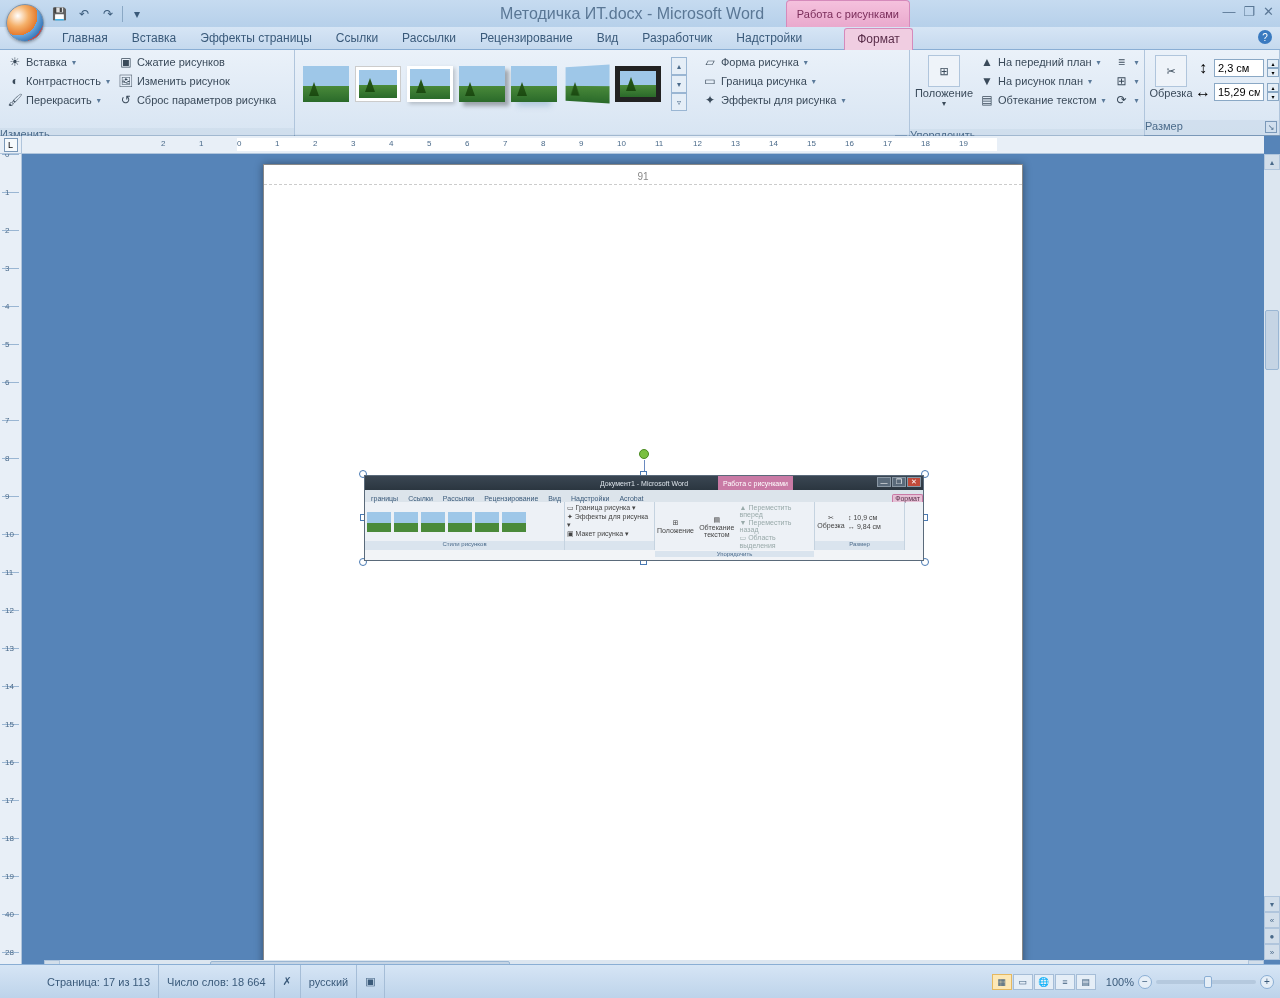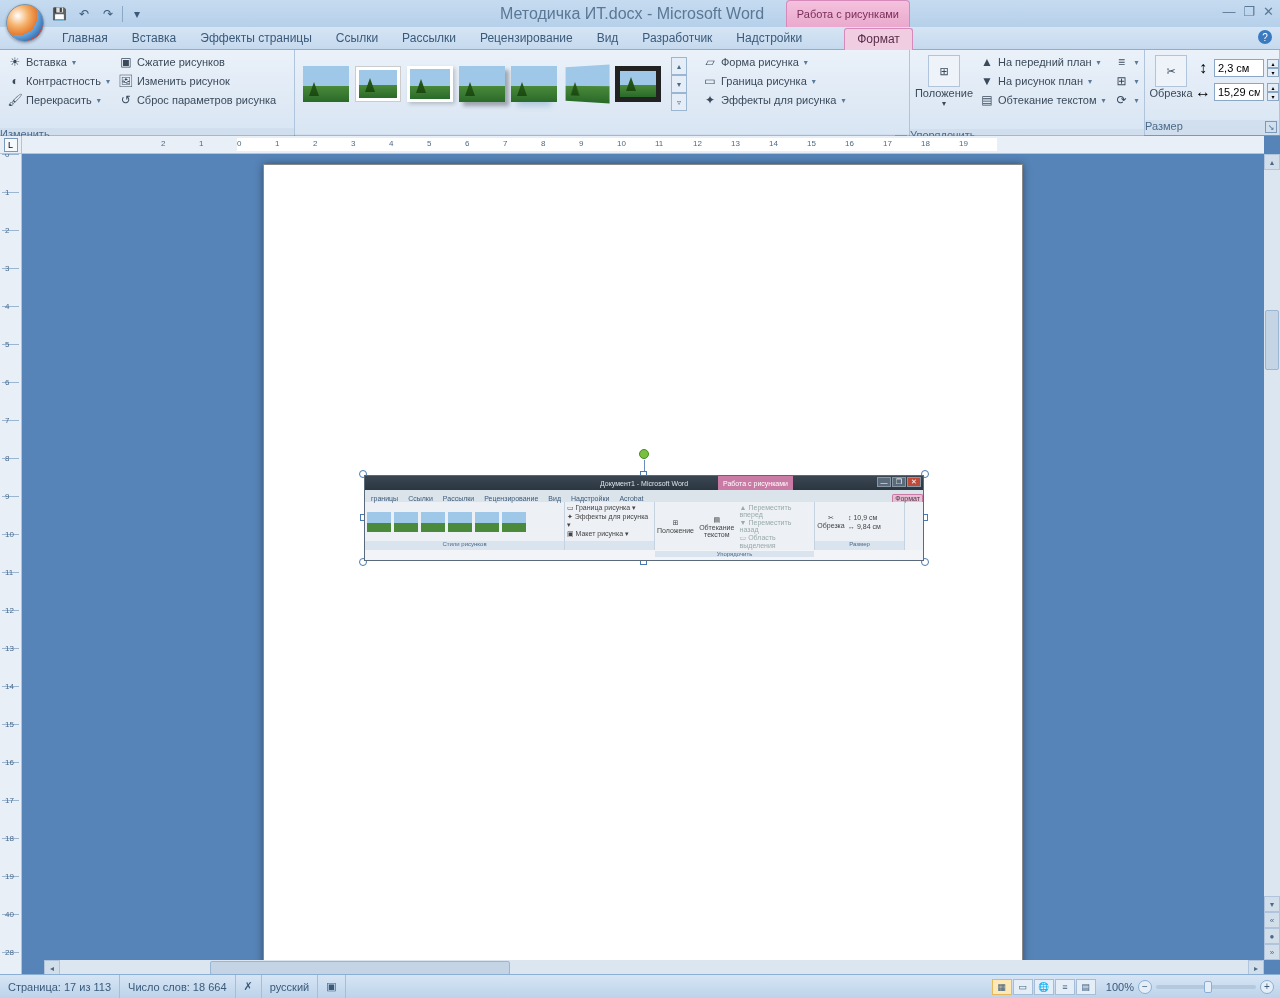--- a/index.html
+++ b/index.html
@@ -105,21 +105,21 @@
 .vscroll { position:absolute; right:0; top:18px; bottom:16px; width:16px; background:#dce6f0; display:flex; flex-direction:column; }
 .vscroll .btn,.hscroll .btn { height:16px; background:#d2deea; border:1px solid #b0c5dc; font-size:8px; display:flex; align-items:center; justify-content:center; cursor:pointer; color:#4a6a8a; }
 .vscroll .thumb-s { flex:0 0 60px; background:#c5d4e4; border:1px solid #9ab6d3; margin:140px 1px 0; border-radius:2px; }
 .vscroll .track { flex:1; }
 .hscroll { position:absolute; left:22px; right:16px; bottom:0; height:16px; background:#dce6f0; display:flex; }
 .hscroll .btn { width:16px; height:auto; }
 .hscroll .track { flex:1; position:relative; }
 .hscroll .thumb-s { position:absolute; left:150px; width:300px; top:1px; bottom:1px; background:#c5d4e4; border:1px solid #9ab6d3; border-radius:2px; }
 
 
-.status { position:absolute; left:0; right:0; bottom:0; height:24px; background:linear-gradient(#d6e5f5,#bdd3ea); border-top:1px solid #8aaed4; display:flex; align-items:center; font-size:11px; color:#3a5a7a; }
+.status { position:absolute; left:0; right:0; bottom:0; height:34px; background:linear-gradient(#d6e5f5,#bdd3ea); border-top:1px solid #8aaed4; display:flex; align-items:center; font-size:11px; color:#3a5a7a;padding-left:39px; }
 .status .cell { padding:0 8px; border-right:1px solid #a5bdd7; height:100%; display:flex; align-items:center; gap:4px; }
 .status .spacer { flex:1; }
 .view-btns { display:flex; gap:1px; padding:0 4px; }
 .view-btns span { width:20px; height:16px; border:1px solid #a5bdd7; background:#e5eef7; display:flex; align-items:center; justify-content:center; font-size:9px; cursor:pointer; }
 .view-btns span.act { background:#fde8b6; border-color:#e5b860; }
 .zoom { display:flex; align-items:center; gap:4px; padding:0 6px; }
 .zoom .slider { width:100px; height:4px; background:#b5c9de; position:relative; border-radius:2px; }
 .zoom .slider .knob { position:absolute; left:48%; top:-4px; width:8px; height:12px; background:#e5eef7; border:1px solid #8aaed4; border-radius:2px; cursor:pointer; }
 .zoom .pm { width:14px; height:14px; border:1px solid #8aaed4; border-radius:50%; background:#e5eef7; display:flex; align-items:center; justify-content:center; font-size:10px; cursor:pointer; }
 
@@ -397,20 +397,21 @@
       <div class="tick" style="top: 760px;"></div>
       <div style="position: absolute; top: 756px; left: 5px; font-size: 8px;">40</div>
       <div class="tick" style="top: 798px;"></div>
       <div style="position: absolute; top: 794px; left: 5px; font-size: 8px;">28</div>
       <div class="tick" style="top: 836px;"></div>
       <div style="position: absolute; top: 832px; left: 5px; font-size: 8px;">22</div>
     </div>
   <div class="doc-wrap">
     <div class="page-container">
       <div class="page">
+        <div class="footer-num">91</div>
 
         <div class="picobj">
           <div class="rot"></div>
           <div class="sel-box"></div>
           <div class="handle h-tl"></div>
           <div class="handle h-tr"></div>
           <div class="handle h-bl"></div>
           <div class="handle h-br"></div>
           <div class="handle sq h-t"></div>
           <div class="handle sq h-b"></div>

